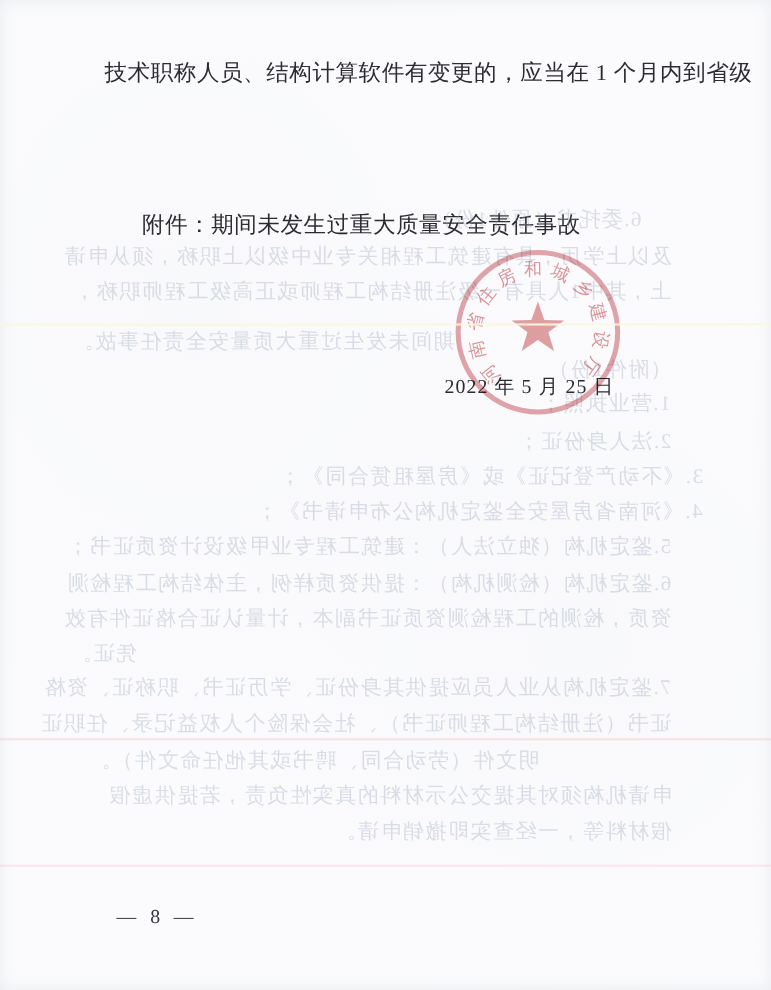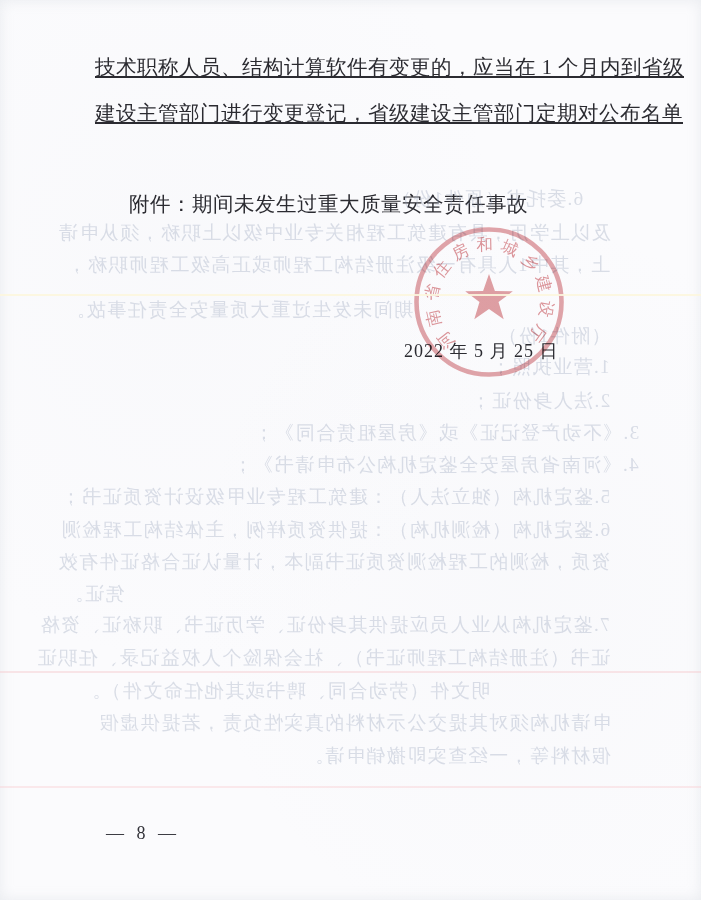--- a/index.html
+++ b/index.html
@@ -22,21 +22,20 @@
     color: #2b2b31;
   }
   .body-text {
     position: absolute;
     left: 95px;
     top: 44px;
     width: 517px;
     font-size: 20.5px;
     line-height: 46px;
     letter-spacing: 0.5px;
-    text-decoration: underline;
   }
   .body-line {
     text-align: justify;
     text-align-last: justify;
     white-space: nowrap;
     height: 46px;
   }
   .body-line.last {
     text-align-last: left;
   }
@@ -97,21 +96,20 @@
     pointer-events: none;
   }
 </style>
 </head>
 <body>
 
 <div class="page">
 
   <div class="body-text">
     <div class="body-line">技术职称人员、结构计算软件有变更的，应当在 1 个月内到省级</div>
-    <div class="body-line">建设主管部门进行变更登记，省级建设主管部门定期对公布名单</div>
   </div>
 
   <div class="attachment-line">附件：期间未发生过重大质量安全责任事故</div>
 
   <div class="date-line">2022 年 5 月 25 日</div>
 
   <svg class="seal" viewBox="0 0 160 160" xmlns="http://www.w3.org/2000/svg">
     <circle cx="80" cy="80" r="72.5" fill="none" stroke="#c84b52" stroke-width="4.6" opacity="0.56"></circle>
     <path id="sealArc" d="M 48.7 121.5 A 52 52 0 1 1 111.3 121.5" fill="none"></path>
     <text font-size="16.5" fill="#c84b52" opacity="0.66" letter-spacing="6.5" font-family="Liberation Serif, DejaVu Serif, serif">

